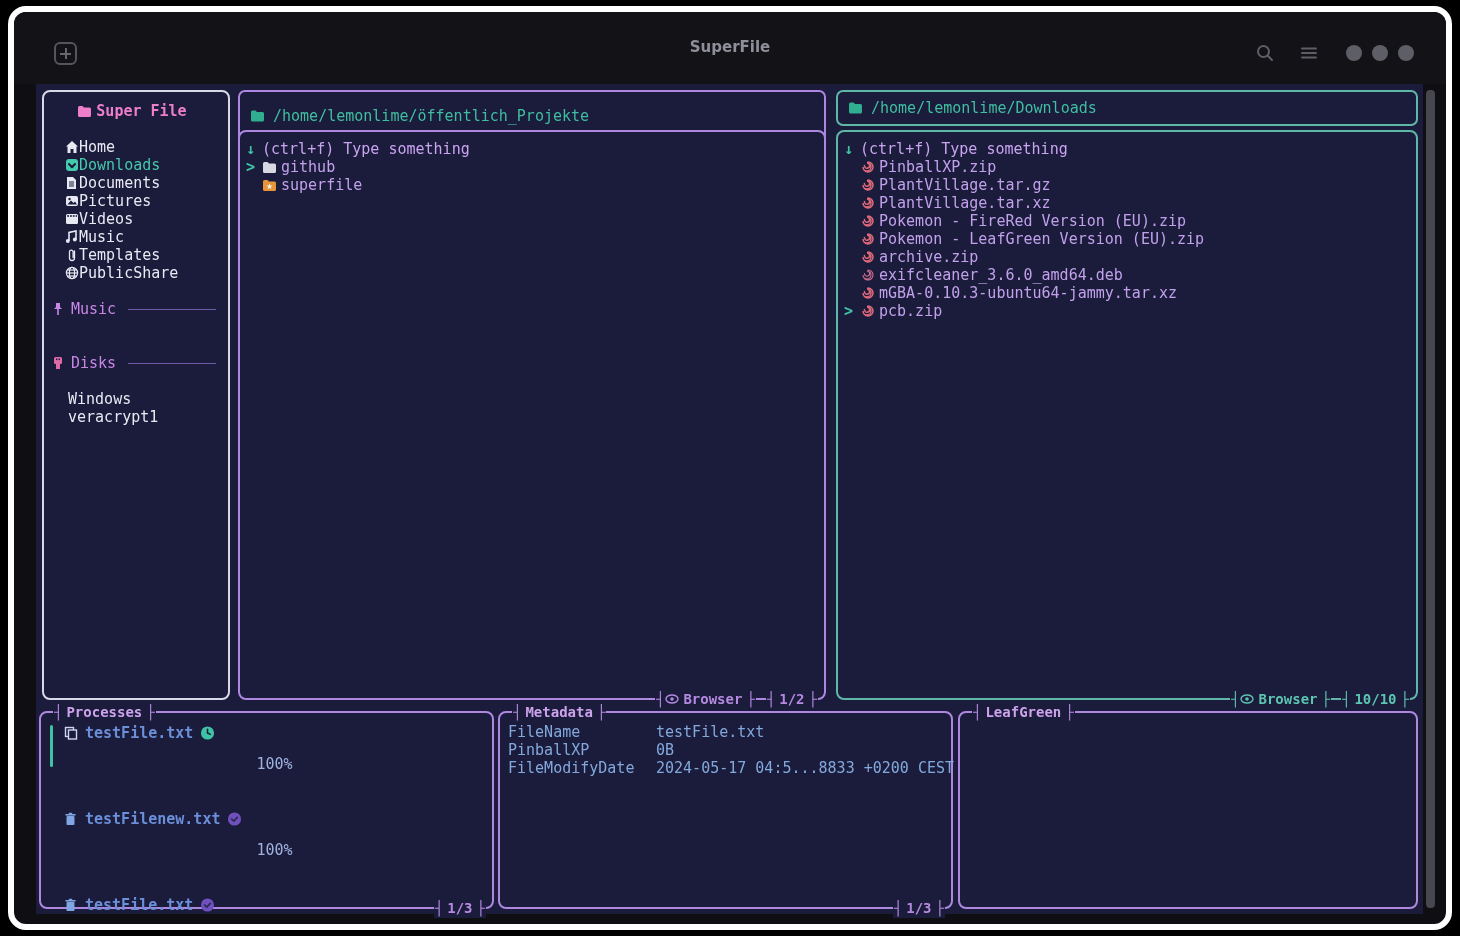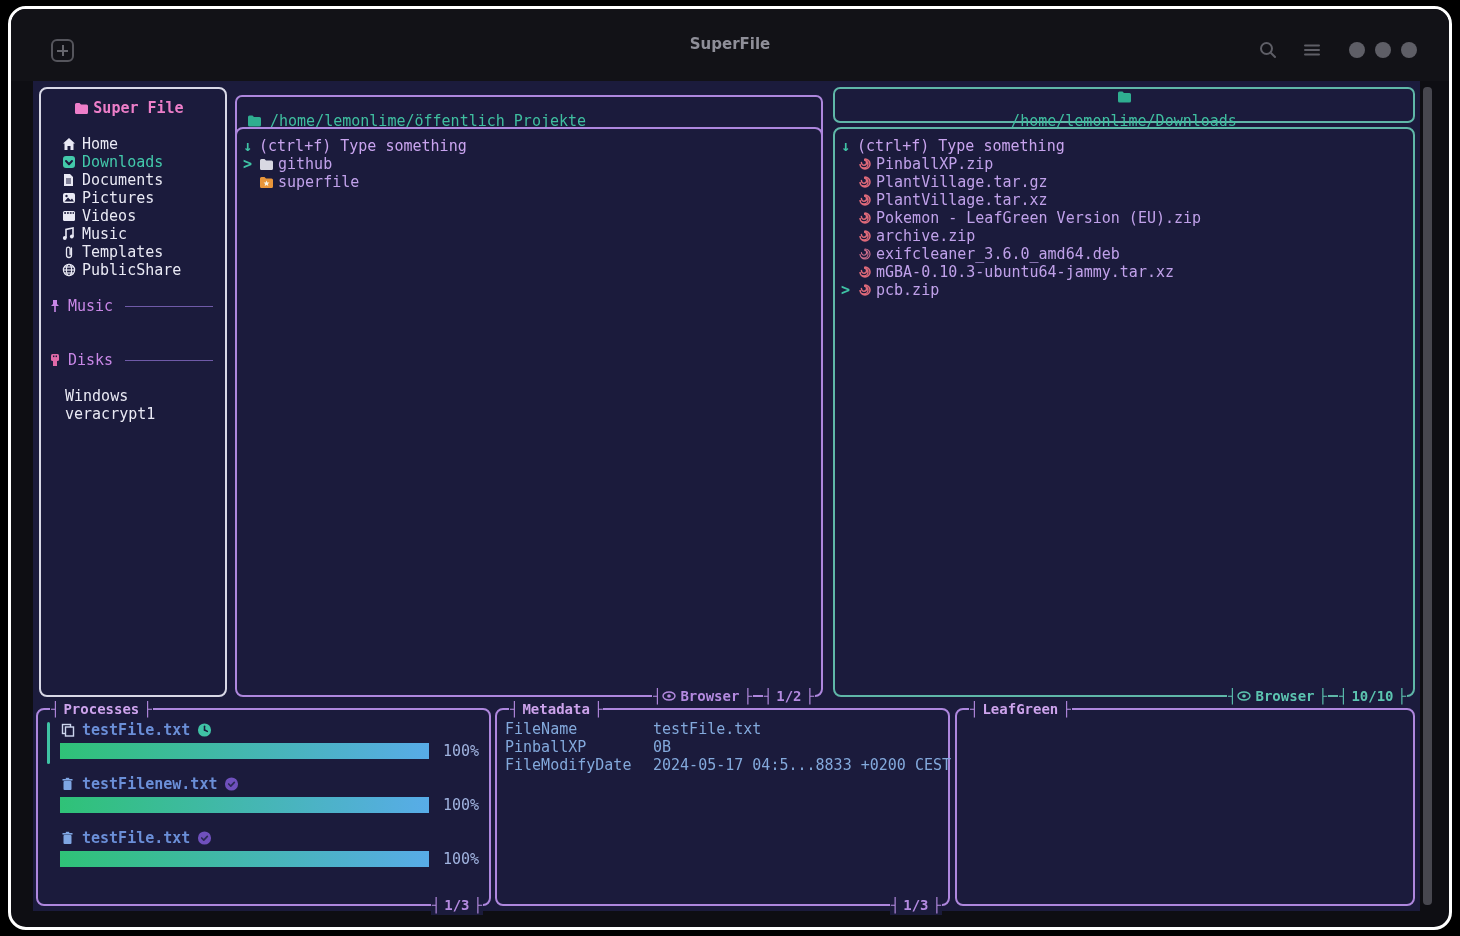--- a/index.html
+++ b/index.html
@@ -2,21 +2,21 @@
 <html><head>
 <meta charset="utf-8">
 <style>
   * { margin:0; padding:0; box-sizing:border-box; }
   html,body { background:#000; width:1460px; height:936px; overflow:hidden; }
   #stage { position:relative; width:1460px; height:936px; background:#000;
            font-family:"DejaVu Sans Mono", monospace; }
 
   
   .window { position:absolute; left:8px; top:6px; width:1444px; height:924px;
-            background:#0e0e13; border:3px solid #ffffff; border-radius:18px; overflow:hidden;text-decoration:underline; }
+            background:#0e0e13; border:6px solid #ffffff; border-radius:18px; overflow:hidden;text-decoration:underline; }
   .titlebar { position:absolute; left:0; top:0; width:100%; height:72px; background:#121217; }
   .win-title { position:absolute; left:0; right:0; top:26px; text-align:center;
                font-family:"DejaVu Sans", sans-serif; font-weight:bold; font-size:15px; color:#8f8f99; }
   .newtab-btn { position:absolute; left:40px; top:30px; width:23px; height:23px;
                 border:2px solid #55555c; border-radius:6px; }
   .newtab-btn::before { content:""; position:absolute; left:50%; top:4px; bottom:4px; width:2px;
                         margin-left:-1px; background:#66666d; }
   .newtab-btn::after  { content:""; position:absolute; top:50%; left:4px; right:4px; height:2px;
                         margin-top:-1px; background:#66666d; }
   .tb-right { position:absolute; right:32px; top:30px; display:flex; align-items:center; gap:22px; }
@@ -25,72 +25,72 @@
   .dot { width:16px; height:16px; border-radius:50%; background:#5e5e66; }
 
   
   .term { position:absolute; left:22px; top:72px; width:1387px; height:830px; background:#1b1b3c; }
   .scrollbar { position:absolute; left:1412px; top:78px; width:9px; height:818px;
                background:#47474f; border-radius:4px; }
 
   .panel { position:absolute; background:#1b1b3c; border-radius:8px; }
   .b-white  { border:2px solid #d8d8e6; }
   .b-purple { border:2px solid #ae87de; }
-  .b-teal   { border:2px solid #5fb7a8;flex-direction:column; }
+  .b-teal   { border:2px solid #5fb7a8; }
 
   
   .edge-label { position:absolute; display:flex; align-items:center; gap:0;
                 font-size:14px; font-weight:bold; line-height:20px; background:#1b1b3c; padding:0 1px; }
   .edge-label .conn { font-weight:bold; }
   .t-purple .conn, .t-purple { color:#b48ae0; }
   .t-teal .conn,   .t-teal   { color:#5cc4b0; }
   .edge-label .lbl-txt { padding:0 4px; }
   .title-pos   { top:-11px; left:12px; }
   .footer-wrap { position:absolute; bottom:-11px; right:6px; display:flex; gap:10px; }
   .footer-wrap .edge-label { position:static; }
   .lbl-processes .lbl-txt, .lbl-metadata .lbl-txt, .lbl-clipboard .lbl-txt { color:#cda3ec; }
 
   
   .sidebar { left:6px; top:6px; width:188px; height:610px; padding:10px 8px 0 0; }
   .sb-header { display:flex; justify-content:center; align-items:center; gap:4px;
                color:#ed7ec9; font-size:15px; font-weight:bold; margin-bottom:18px; }
-  .sb-item { display:flex; align-items:center; gap:6px; height:18px; padding-left:20px;
+  .sb-item { display:flex; align-items:center; height:18px; padding-left:20px;
              font-size:15px; color:#e9e9f4; cursor:default; }
   .sb-item.active { color:#43c9ab; }
   .sb-section { display:flex; align-items:center; gap:6px; height:18px; padding-left:6px;
                 font-size:15px; color:#c887e6; }
   .sb-section .rule { flex:1; height:1px; background:#6f5aa8; margin:0 4px 0 6px; }
   .mt18 { margin-top:18px; } .mt36 { margin-top:36px; }
   .sb-disk { height:18px; padding-left:24px; font-size:15px; color:#e9e9f4; }
 
   
   .pathbox { display:flex; align-items:center; gap:8px; padding:0 10px; font-size:15px;
              border-radius:7px; }
-  .path-mid  { left:202px; top:6px;  width:588px; height:52px; color:#3fbfa0;margin-top:8px; }
+  .path-mid  { left:202px; top:6px;  width:588px; height:52px; color:#3fbfa0; }
   .path-right{ left:800px; top:6px;  width:582px; height:36px; color:#3fbfa0; }
   .filebox-mid   { left:202px; top:46px; width:588px; height:570px; }
   .filebox-right { left:800px; top:46px; width:582px; height:570px; }
   .filelist { padding:8px 6px 0 6px; }
   .frow { display:flex; align-items:center; height:18px; font-size:15px; color:#c0a1ea; }
   .gutter { width:16px; text-align:left; flex:0 0 16px; }
   .frow.sel .gutter::before { content:">"; color:#3fc3a5; font-weight:bold; }
   .frow .fname { margin-left:4px; white-space:nowrap; }
   .searchrow { color:#c9a4ef; }
   .searchrow .gutter::before { content:"↓"; color:#3fc3a5; font-weight:bold; }
   .ficon { width:15px; height:15px; flex:0 0 15px; display:flex; align-items:center; justify-content:center; }
 
   
   .processes { left:3px; top:627px; width:455px; height:198px; }
   .proc-body { position:relative; padding:10px 10px 0 22px; }
   .cursor-line { position:absolute; left:9px; top:12px; width:3px; height:42px;
                  background:#3fc3a5; border-radius:2px; }
   .proc-item { margin-bottom:14px; }
   .proc-head { display:flex; align-items:center; gap:7px; height:20px;
                font-size:15px; font-weight:bold; color:#6b8fd8; }
-  .proc-barrow { display:flex; align-items:center; gap:10px; margin-top:2px; }
+  .proc-barrow { display:flex; align-items:center; gap:10px; margin-top:2px;flex-direction:column; }
   .pbar { height:16px; flex:1; background:linear-gradient(90deg,#2fc277,#58ace8); }
   .ppct { width:40px; font-size:15px; color:#9fb2de; text-align:right; flex:0 0 40px; }
 
   
   .metadata { left:462px; top:627px; width:455px; height:198px; }
   .meta-body { padding:10px 8px 0 8px; }
   .mrow { display:flex; height:18px; font-size:15px; color:#83a9dc; }
   .mlabel { width:148px; flex:0 0 148px; }
   .mvalue { white-space:nowrap; }
 
@@ -357,20 +357,29 @@
               </span>
               <span class="fname">PlantVillage.tar.xz</span>
             </div>
             <div class="frow">
               <span class="gutter"></span>
               <span class="ficon">
                 <svg width="14" height="14" viewBox="0 0 14 14">
                   <path d="M7 2 a5 5 0 1 1 -5 5 a4 4 0 1 0 4 -4 a2.6 2.6 0 1 1 -2.6 2.6" fill="none" stroke="#e06a7a" stroke-width="1.5" stroke-linecap="round"></path>
                 </svg>
               </span>
+              <span class="fname">Pokemon - FireRed Version (EU).zip</span>
+            </div>
+            <div class="frow">
+              <span class="gutter"></span>
+              <span class="ficon">
+                <svg width="14" height="14" viewBox="0 0 14 14">
+                  <path d="M7 2 a5 5 0 1 1 -5 5 a4 4 0 1 0 4 -4 a2.6 2.6 0 1 1 -2.6 2.6" fill="none" stroke="#e06a7a" stroke-width="1.5" stroke-linecap="round"></path>
+                </svg>
+              </span>
               <span class="fname">Pokemon - LeafGreen Version (EU).zip</span>
             </div>
             <div class="frow">
               <span class="gutter"></span>
               <span class="ficon">
                 <svg width="14" height="14" viewBox="0 0 14 14">
                   <path d="M7 2 a5 5 0 1 1 -5 5 a4 4 0 1 0 4 -4 a2.6 2.6 0 1 1 -2.6 2.6" fill="none" stroke="#e06a7a" stroke-width="1.5" stroke-linecap="round"></path>
                 </svg>
               </span>
               <span class="fname">archive.zip</span>

